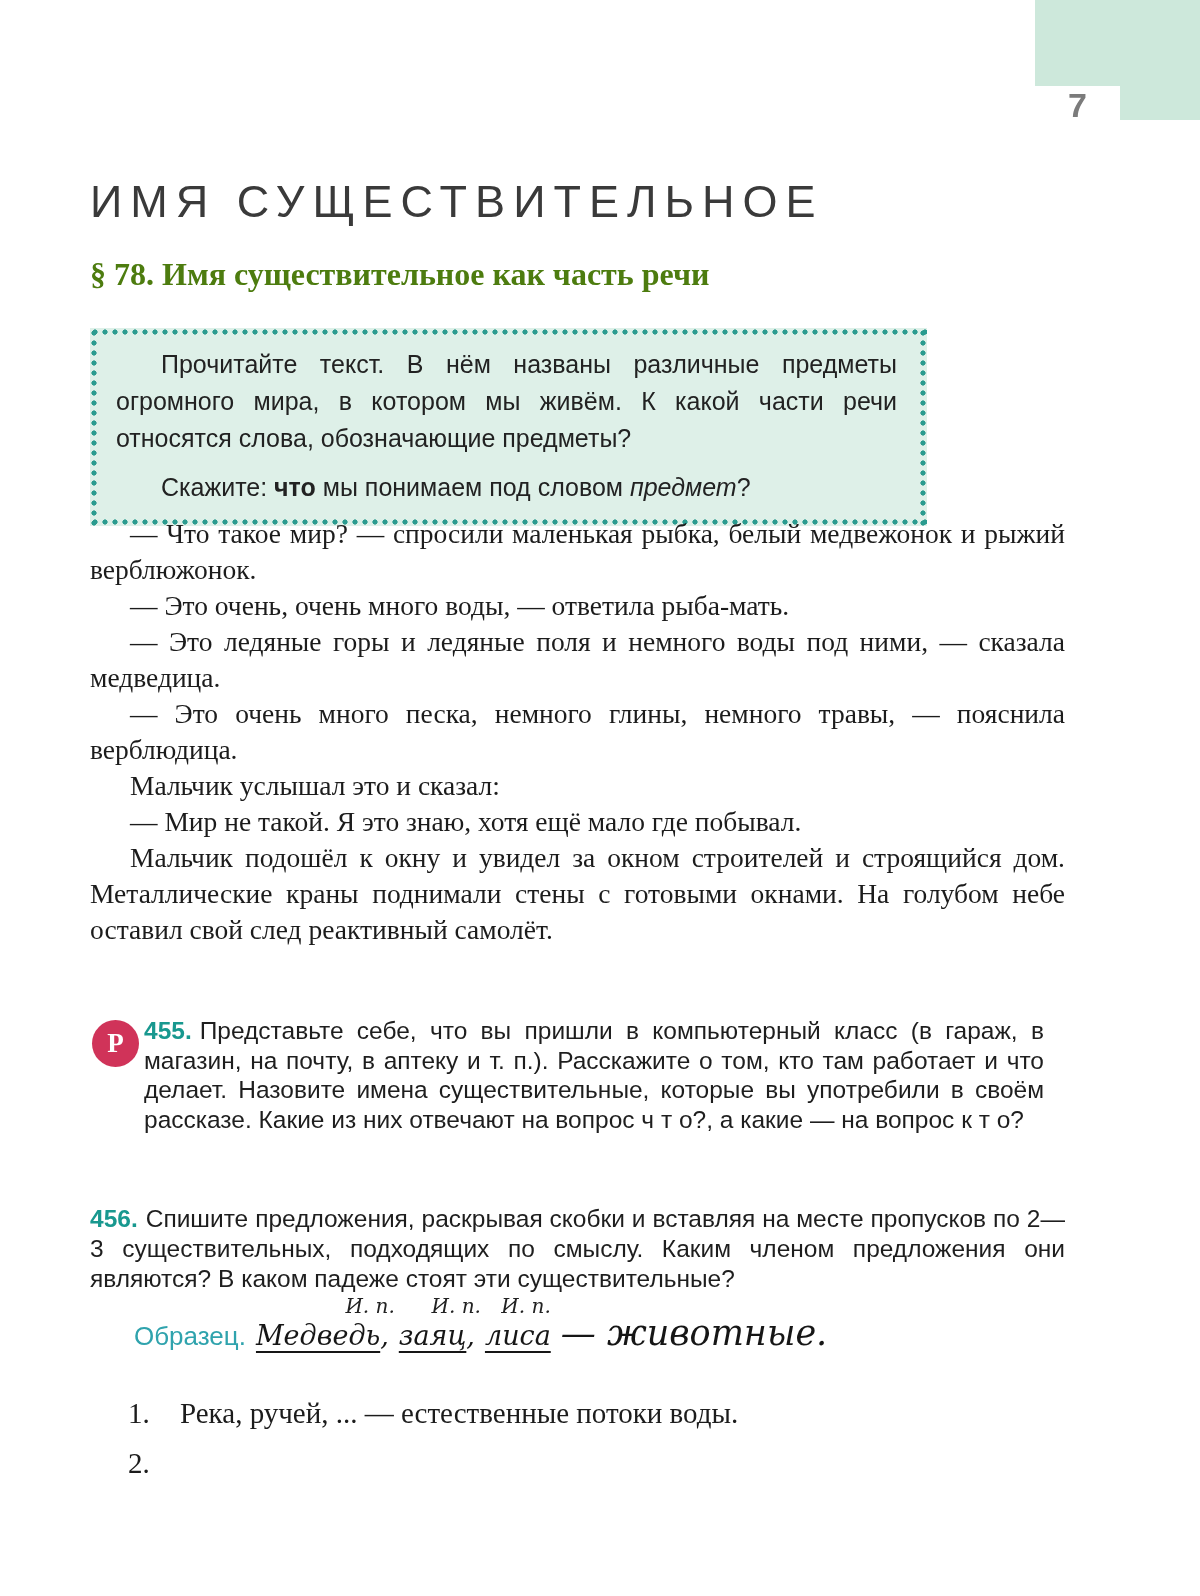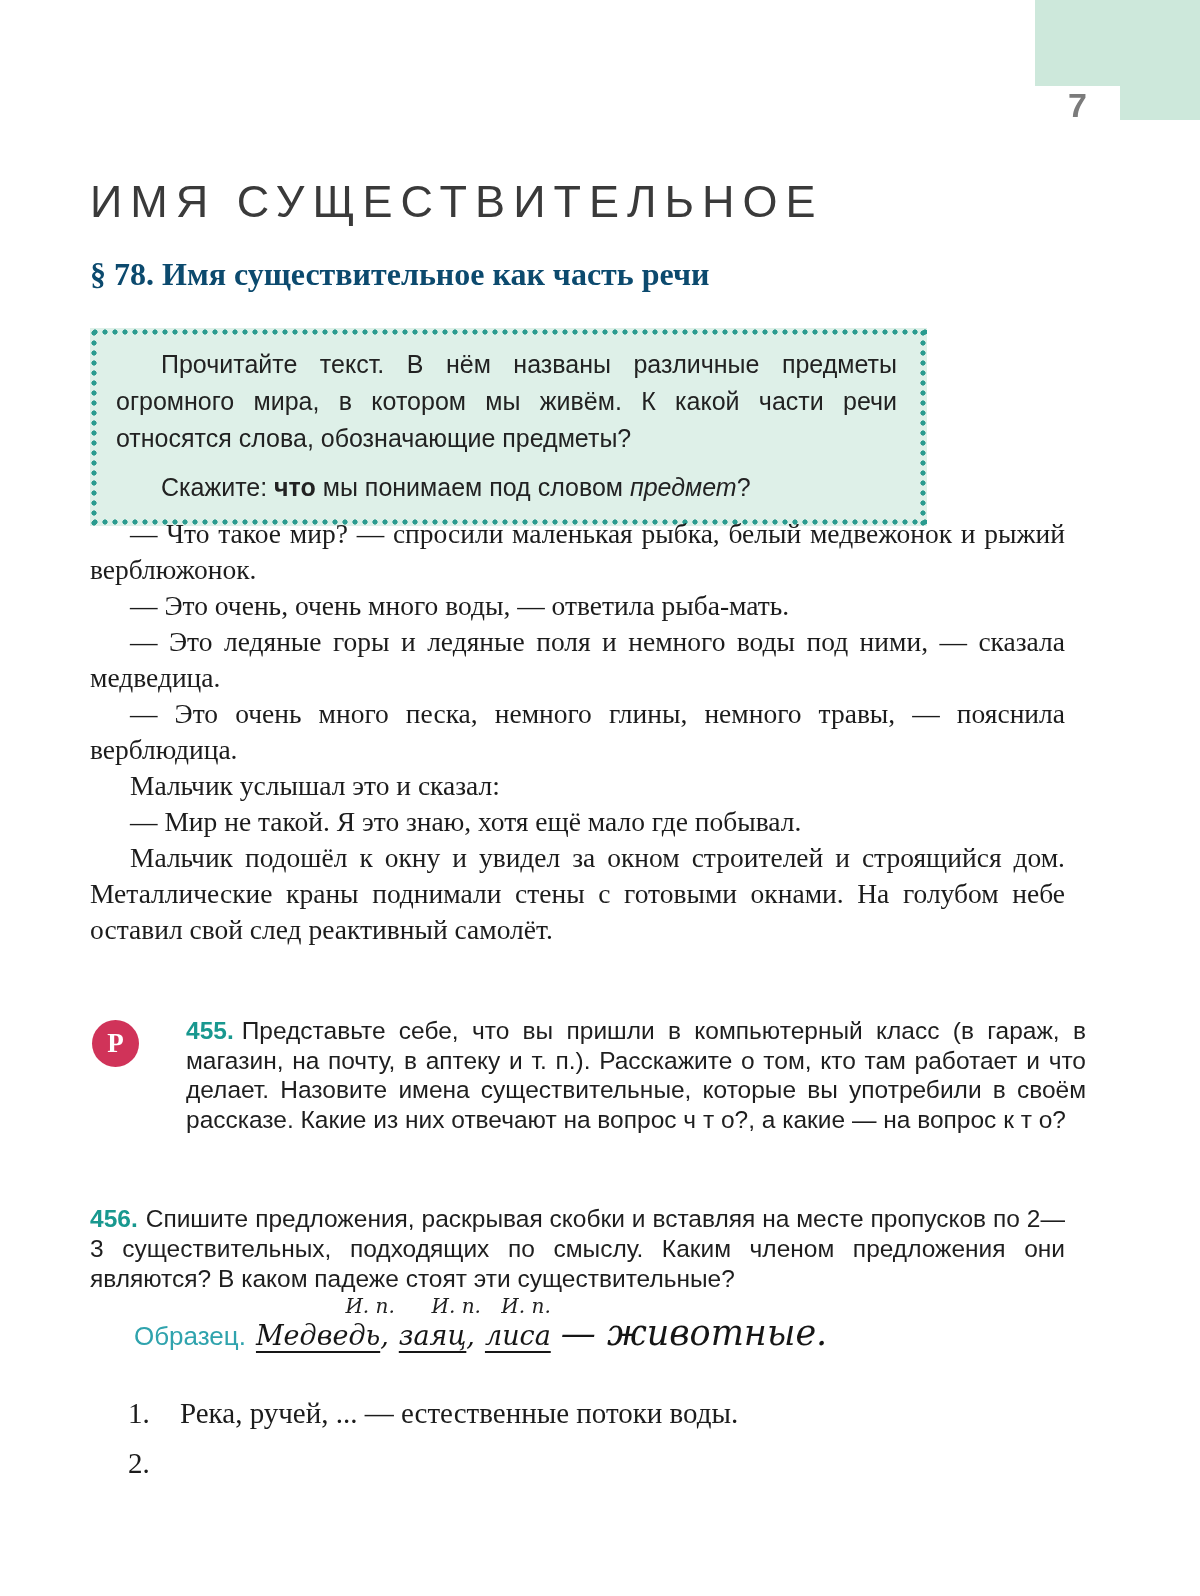--- a/index.html
+++ b/index.html
@@ -56,21 +56,21 @@
     white-space: nowrap;
     margin-top: 24px;
   }
 
   .section-heading {
     position: absolute;
     top: 256px; left: 0;
     font-family: "Liberation Serif", serif;
     font-weight: 700;
     font-size: 32px;
-    color: #0c4a6e;
+    color: #4d7c0f;
     white-space: nowrap;
   }
 
   
   .task-box {
     position: absolute;
     top: 328px; left: 0;
     width: 837px;
     background-color: #def0e8;
     background-image:
@@ -119,21 +119,21 @@
     background: #d03359;
     display: flex;
     align-items: center;
     justify-content: center;
     font-family: "Liberation Serif", serif;
     font-weight: 700;
     font-size: 27px;
     color: #ffffff;
   }
   .exercise-455 .ex-text {
-    margin-left: 96px;
+    margin-left: 54px;
     width: 900px;
     font-family: "Liberation Sans", sans-serif;
     font-size: 24.5px;
     line-height: 29.5px;
     text-align: justify;
     color: #1e1e1e;
   }
   .ex-number {
     font-family: "Liberation Sans", sans-serif;
     font-weight: 700;

